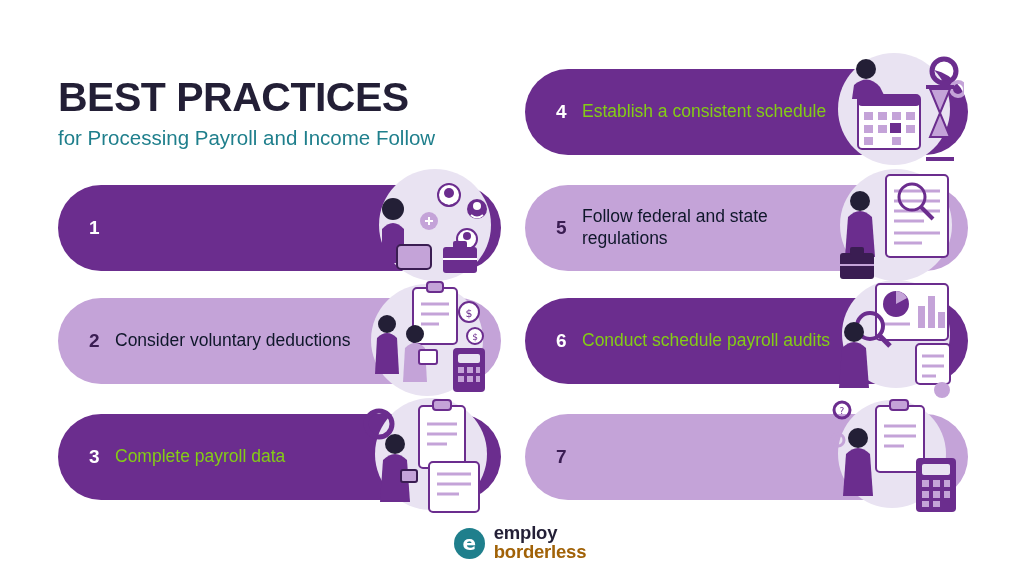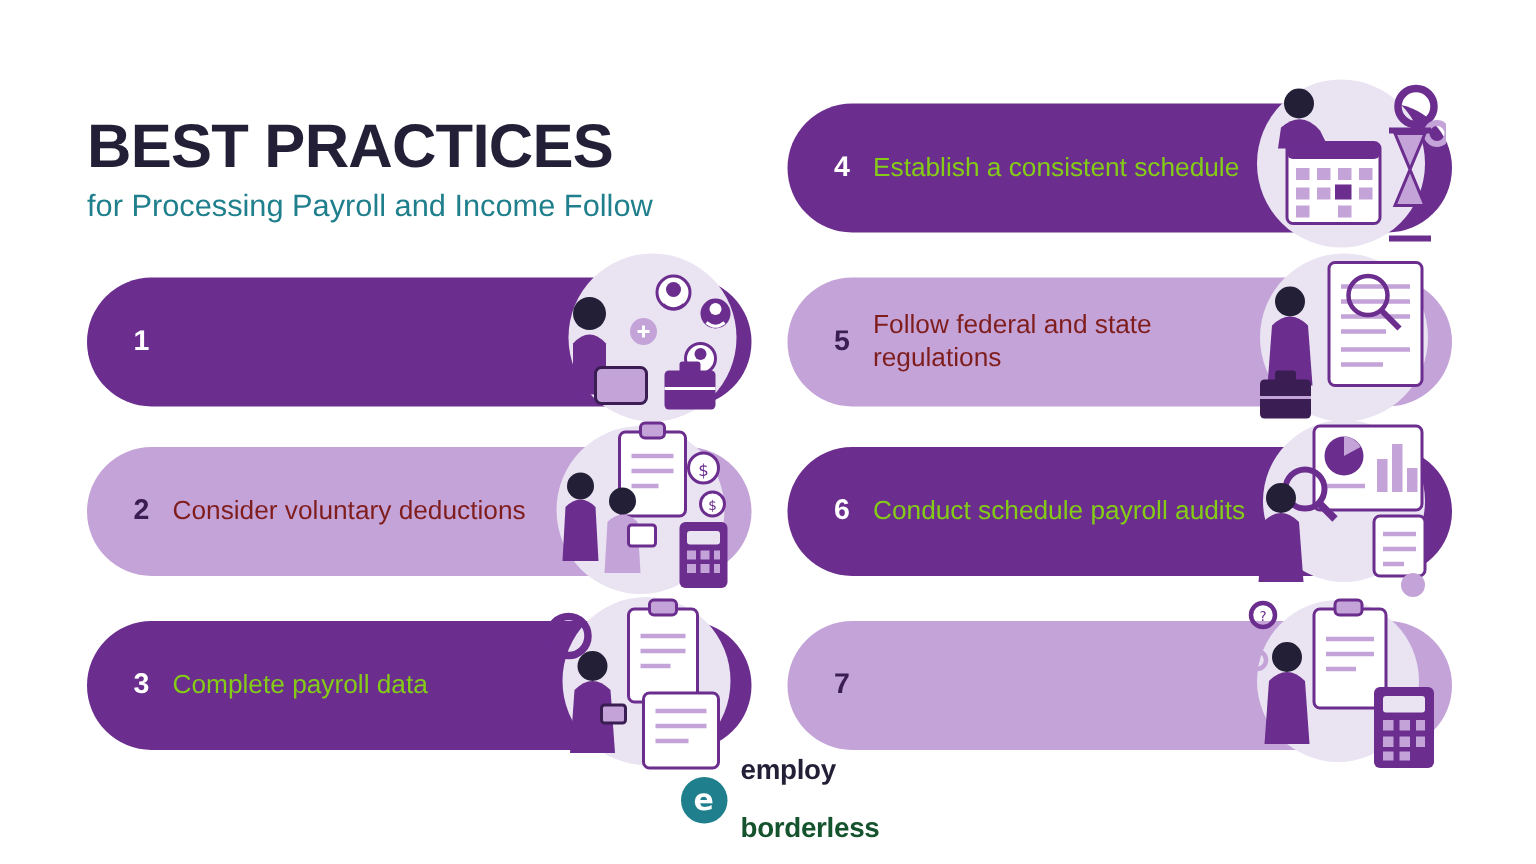--- a/index.html
+++ b/index.html
@@ -67,21 +67,21 @@
   .row.dark  .row-num { color: #ffffff; }
   .row.light .row-num { color: #3a1d52; }
 
   .row-label {
     font-size: 17.5px;
     line-height: 1.25;
     margin-left: 6px;
     max-width: 262px;
   }
   .row.dark  .row-label { color: #84cc16; }
-  .row.light .row-label { color: #7f1d1d; }
+  .row.light .row-label { color: #0f172a; }
 
   
   .col-left  { left: 58px;  width: 443px; }
   .col-right { left: 525px; width: 443px; }
 
   
   .row-art {
     position: absolute;
     right: 4px;
     top: -26px;
@@ -123,23 +123,22 @@
   }
   .logo-l1 {
     font-size: 18.5px;
     font-weight: bold;
     color: #231f36;
     letter-spacing: -0.2px;
   }
   .logo-l2 {
     font-size: 18.5px;
     font-weight: bold;
-    color: #14532d;
+    color: #a16207;
     letter-spacing: -0.2px;
-    margin-top: 20px;
   }
 </style>
 </head>
 <body>
 
 <div class="canvas">
 
   <div class="title-block">
     <h1 class="title-main">BEST PRACTICES</h1>
     <p class="title-sub">for Processing Payroll and Income Follow</p>

